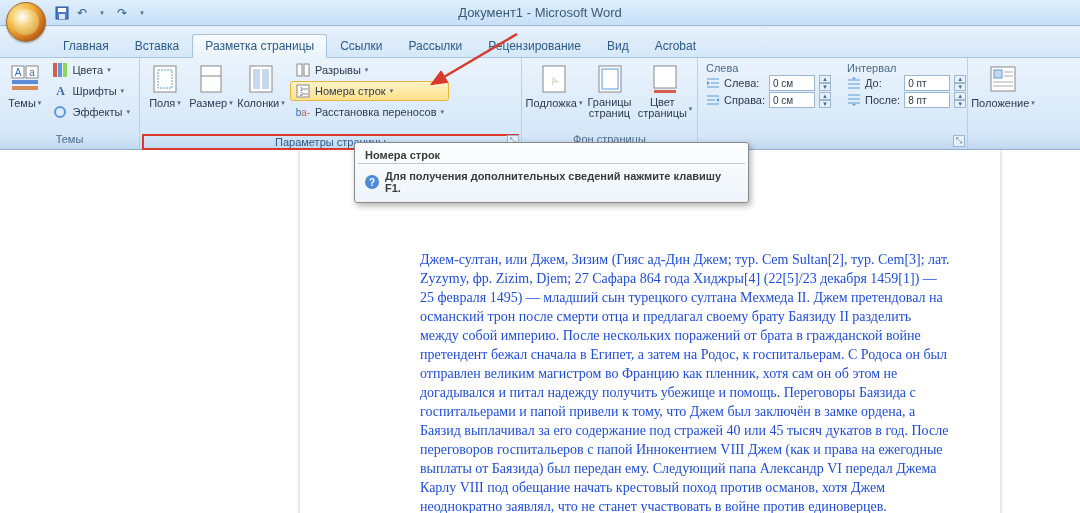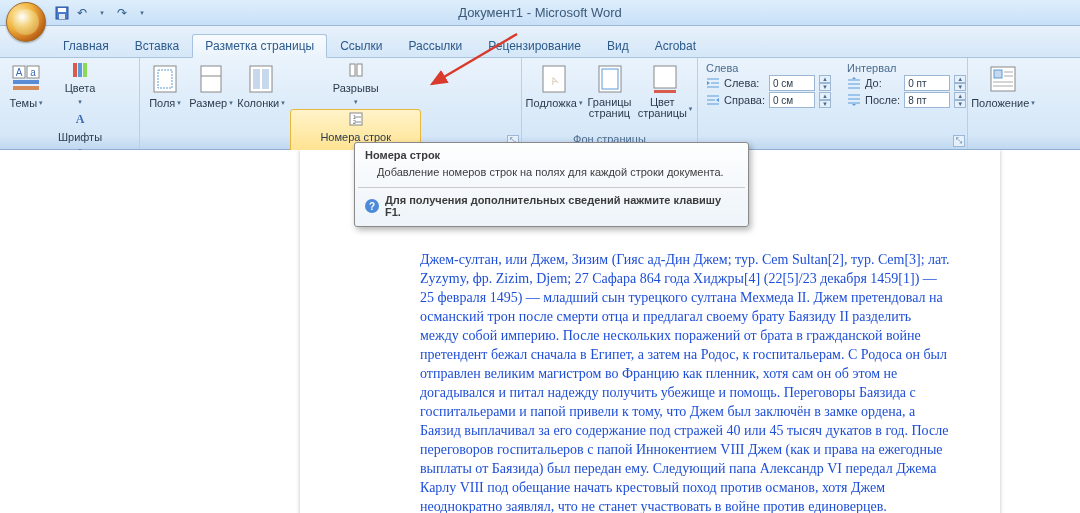--- a/index.html
+++ b/index.html
@@ -25,21 +25,21 @@
   .group-label { height:16px; font-size:11px; color:#4a6b8e; text-align:center; white-space:nowrap; padding:0 4px; }
   .group-label.hl { border:2px solid #d93a2b; color:#2b5a8b; padding:0 10px; margin:0 -2px -1px; }
   .dlg-launch { position:absolute; right:2px; bottom:2px; width:12px;height:12px;border:1px solid #9cb7d4; font-size:8px; display:flex;align-items:center;justify-content:center;color:#4a6b8e; background:#e6f0fa;}
 
   .big-btn { display:flex; flex-direction:column; align-items:center; justify-content:flex-start; width:56px; padding:2px 2px 0; gap:2px; cursor:pointer; border:1px solid transparent; border-radius:3px; }
   .big-ico { width:32px; height:32px; display:flex; align-items:center; justify-content:center; font-size:22px; }
   .big-lbl { font-size:11px; color:#2b3b4d; text-align:center; line-height:12px; display:flex; align-items:center; gap:2px;}
   .drop-tri { font-size:7px; color:#4a6b8e; }
 
   .col { display:flex; flex-direction:column; gap:1px; }
-  .small-row { display:flex; align-items:center; gap:4px; padding:1px 4px; font-size:11px; color:#2b3b4d; cursor:pointer; border:1px solid transparent; border-radius:3px; white-space:nowrap;flex-direction:column; }
+  .small-row { display:flex; align-items:center; gap:4px; padding:1px 4px; font-size:11px; color:#2b3b4d; cursor:pointer; border:1px solid transparent; border-radius:3px; white-space:nowrap; }
   .small-row .si { width:16px;height:16px;display:flex;align-items:center;justify-content:center;font-size:12px;flex-shrink:0; }
   .small-row.highlighted { background:linear-gradient(#fff3c9,#ffe18a); border:1px solid #e7b83d; }
 
   .para-grid { display:grid; grid-template-columns:auto auto 46px 14px; gap:1px 4px; align-items:center; font-size:11px; color:#2b3b4d; }
   .para-grid .hd { color:#4a6b8e; grid-column:1 / span 2; }
   .para-grid .hd2 { color:#4a6b8e; grid-column:1 / span 2; }
   .spin-val { width:46px; height:16px; background:#fff; border:1px solid #9cb7d4; font-size:10px; padding:0 3px; display:flex;align-items:center; }
   .spin-arrows { width:12px; display:flex;flex-direction:column; }
   .spin-arrows span { height:8px; border:1px solid #9cb7d4; background:#e6f0fa; font-size:6px; display:flex;align-items:center;justify-content:center;color:#4a6b8e;}
 
@@ -369,19 +369,18 @@
 
 <div class="docarea">
   <div class="page">
     <p>Джем-султан, или Джем, Зизим (Гияс ад-Дин Джем; тур. Cem Sultan[2], тур. Cem[3]; лат. Zyzymy, фр. Zizim, Djem; 27 Сафара 864 года Хиджры[4] (22[5]/23 декабря 1459[1]) — 25 февраля 1495) — младший сын турецкого султана Мехмеда II. Джем претендовал на османский трон после смерти отца и предлагал своему брату Баязиду II разделить между собой империю. После нескольких поражений от брата в гражданской войне претендент бежал сначала в Египет, а затем на Родос, к госпитальерам. С Родоса он был отправлен великим магистром во Францию как пленник, хотя сам он об этом не догадывался и питал надежду получить убежище и помощь. Переговоры Баязида с госпитальерами и папой привели к тому, что Джем был заключён в замке ордена, а Баязид выплачивал за его содержание под стражей 40 или 45 тысяч дукатов в год. После переговоров госпитальеров с папой Иннокентием VIII Джем (как и права на ежегодные выплаты от Баязида) был передан ему. Следующий папа Александр VI передал Джема Карлу VIII под обещание начать крестовый поход против османов, хотя Джем неоднократно заявлял, что не станет участвовать в войне против единоверцев.</p>
 
   </div>
 </div>
 
 <div class="tooltip">
   <div class="tt-title">Номера строк</div>
-  <div class="tt-body">Добавление номеров строк на полях для каждой строки документа.</div>
   <div class="tt-sep"></div>
   <div class="tt-foot">
     <span class="help-ico">?</span>
     <span>Для получения дополнительных сведений нажмите клавишу F1.</span>
   </div>
 </div>
 
 </body></html>

